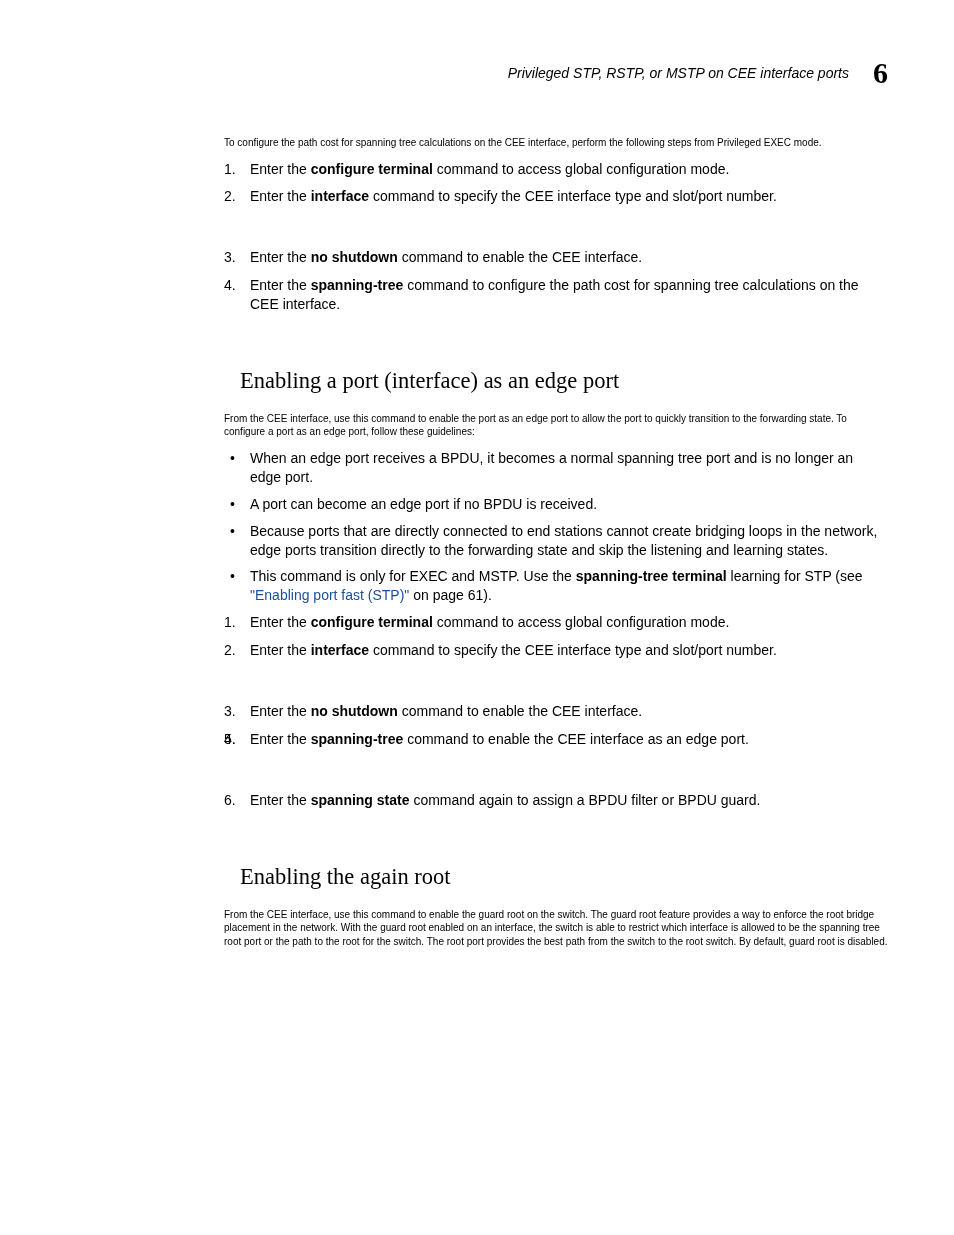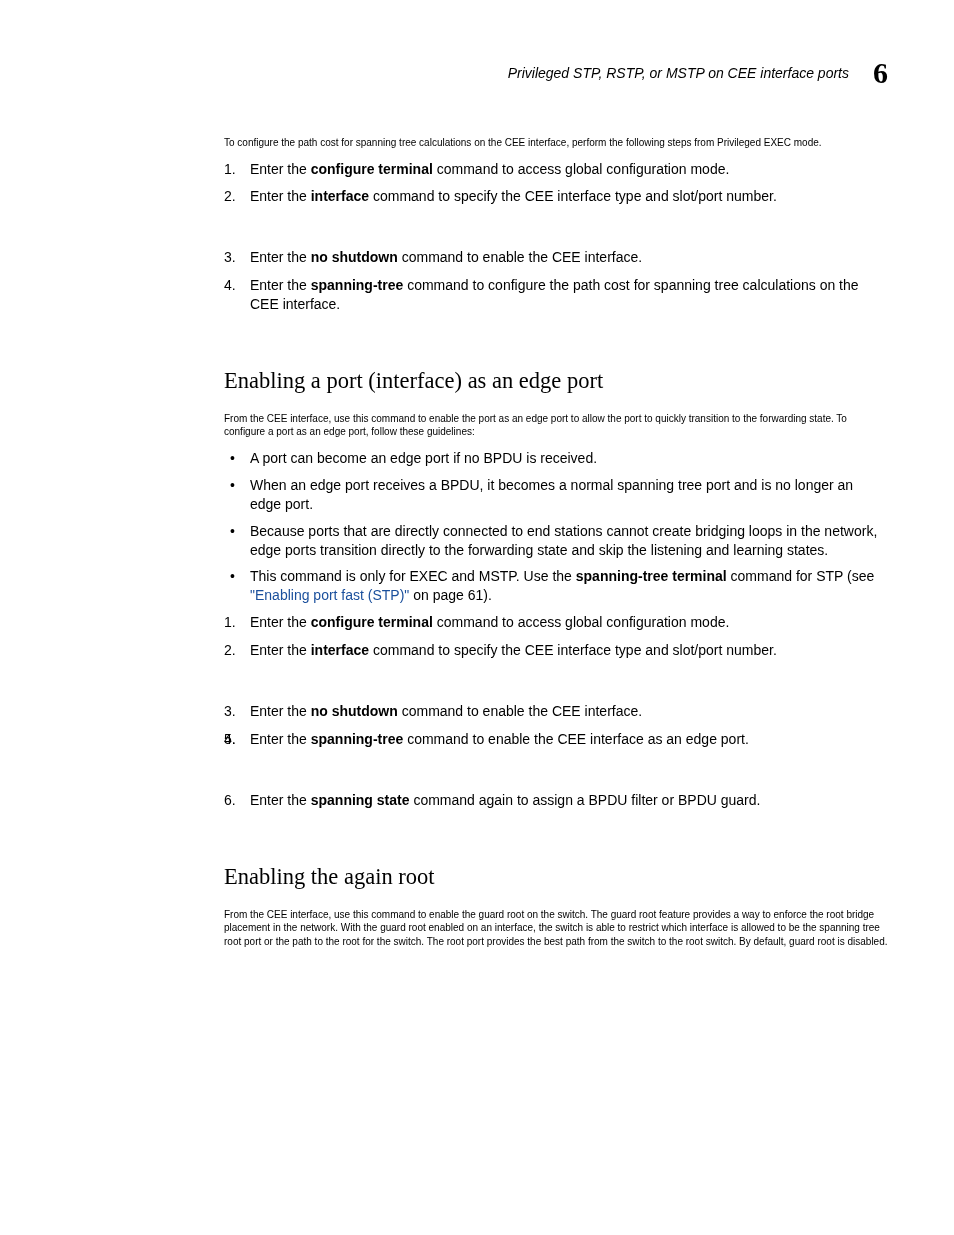--- a/index.html
+++ b/index.html
@@ -77,21 +77,21 @@
     left: 6px;
     top: 0;
     font-size: 14px;
   }
   .bold { font-weight: 700; }
   .link { color: #1a4f9c; }
   .section-title {
     font-family: Georgia, "Times New Roman", serif;
     font-size: 22.5px;
     font-weight: 400;
-    margin: 54px 0 18px 0;
+    margin: 54px 0 18px 16px;
     color: #000;
   }
 </style>
 </head>
 <body>
 
 <div class="page">
 
   <div class="header">
     <span class="header-title">Privileged STP, RSTP, or MSTP on CEE interface ports</span>
@@ -105,24 +105,24 @@
     <li><span class="num">2.</span><span>Enter the </span><span class="bold">interface</span><span> command to specify the CEE interface type and slot/port number.</span></li>
     <li><span class="num">3.</span><span>Enter the </span><span class="bold">no shutdown</span><span> command to enable the CEE interface.</span></li>
     <li><span class="num">4.</span><span>Enter the </span><span class="bold">spanning-tree</span><span> command to configure the path cost for spanning tree calculations on the CEE interface.</span></li>
   </ol>
 
   <h2 class="section-title">Enabling a port (interface) as an edge port</h2>
 
   <p class="body-text">From the CEE interface, use this command to enable the port as an edge port to allow the port to quickly transition to the forwarding state. To configure a port as an edge port, follow these guidelines:</p>
 
   <ul class="ul">
+    <li><span>When an edge port receives a BPDU, it becomes a normal spanning tree port and is no longer an edge port.</span></li>
     <li><span>A port can become an edge port if no BPDU is received.</span></li>
-    <li><span>When an edge port receives a BPDU, it becomes a normal spanning tree port and is no longer an edge port.</span></li>
     <li><span>Because ports that are directly connected to end stations cannot create bridging loops in the network, edge ports transition directly to the forwarding state and skip the listening and learning states.</span></li>
-    <li><span>This command is only for EXEC and MSTP. Use the </span><span class="bold">spanning-tree terminal</span><span> command for STP (see </span><span class="link">"Enabling port fast (STP)"</span><span> on page 61).</span></li>
+    <li><span>This command is only for EXEC and MSTP. Use the </span><span class="bold">spanning-tree terminal</span><span> learning for STP (see </span><span class="link">"Enabling port fast (STP)"</span><span> on page 61).</span></li>
   </ul>
 
 
   <ol class="ol edge-gap">
     <li><span class="num">1.</span><span>Enter the </span><span class="bold">configure terminal</span><span> command to access global configuration mode.</span></li>
     <li><span class="num">2.</span><span>Enter the </span><span class="bold">interface</span><span> command to specify the CEE interface type and slot/port number.</span></li>
     <li><span class="num">3.</span><span>Enter the </span><span class="bold">no shutdown</span><span> command to enable the CEE interface.</span></li>
     <li>
         <span class="num">4.</span>
       </li>

